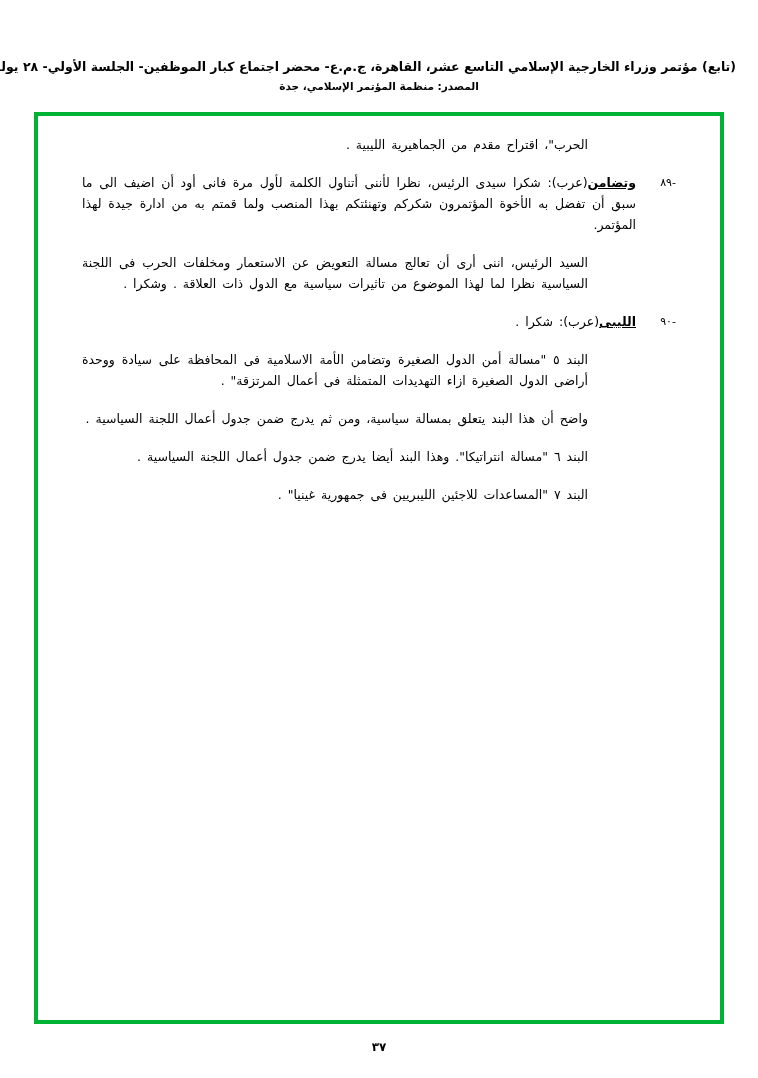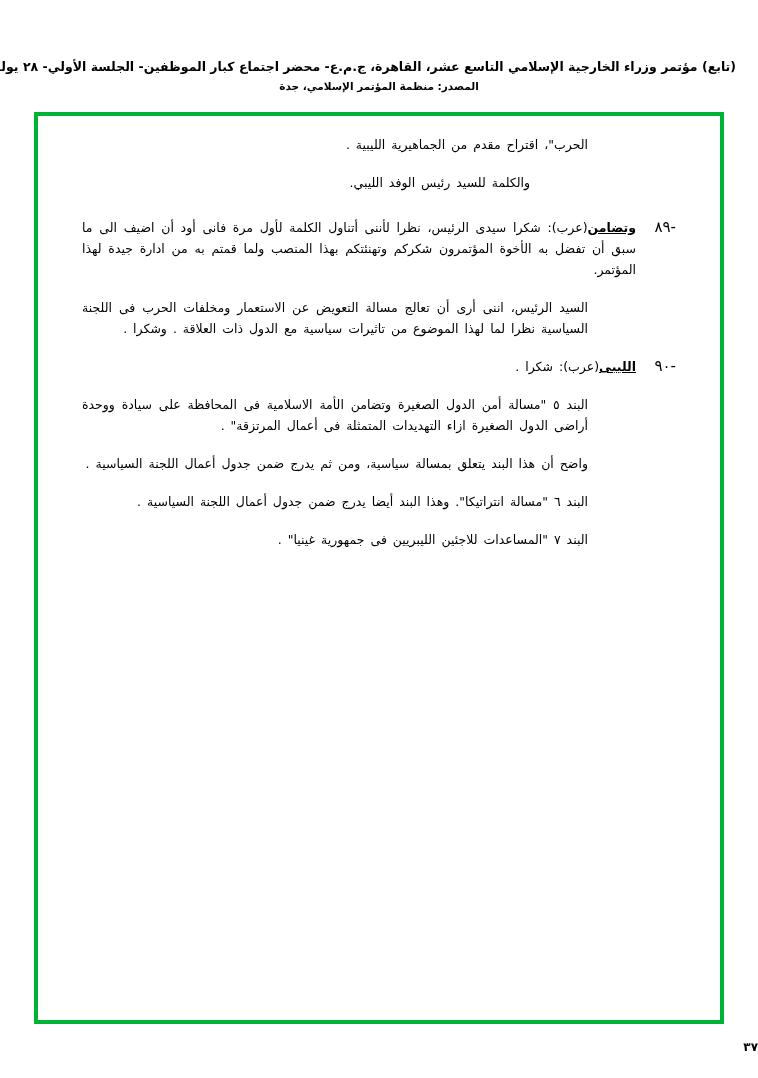--- a/index.html
+++ b/index.html
@@ -77,21 +77,21 @@
   .para.center-ish {
     text-align: center;
   }
   .speaker-row {
     display: flex;
     flex-direction: row;
     align-items: flex-start;
     margin-bottom: 17px;
   }
   .speaker-num {
-    font-size: 15px;
+    font-size: 11px;
     line-height: 21px;
     width: 40px;
     flex: 0 0 40px;
     text-align: right;
     letter-spacing: 0.5px;
     padding-top: 0px;
   }
   .speaker-body {
     flex: 1 1 auto;
     font-size: 12.5px;
@@ -105,21 +105,21 @@
     text-decoration: underline;
   }
   .big-gap {
     margin-bottom: 24px;
   }
   .page-number {
     position: absolute;
     top: 1040px;
     left: 0;
     width: 758px;
-    text-align: right;
+    text-align: center;
     font-size: 12px;
     font-weight: bold;
     letter-spacing: 1px;
   }
   .topbar {
     position: absolute;
     top: 0;
     left: 0;
     width: 758px;
     height: 10px;
@@ -136,21 +136,20 @@
   <div class="header-block">
     <div class="header-line1">(تابع) مؤتمر وزراء الخارجية الإسلامي التاسع عشر، القاهرة، ج.م.ع- محضر اجتماع كبار الموظفين- الجلسة الأولي- ٢٨ يوليه ١٩٩٠</div>
     <div class="header-line2">المصدر: منظمة المؤتمر الإسلامي، جدة</div>
   </div>
 
   <div class="frame">
     <div class="content">
 
       <div class="para indent-r">الحرب"، اقتراح مقدم من الجماهيرية الليبية .</div>
 
-      <div class="para indent-r2 big-gap">والكلمة للسيد رئيس الوفد الليبي.</div>
 
       <div class="speaker-row">
         <div class="speaker-num">-٨٩</div>
         <div class="speaker-body">
           <span class="speaker-name">وتضامن</span><span>(عرب)</span><span>: شكرا سيدى الرئيس، نظرا لأننى أتناول الكلمة لأول مرة فانى أود أن اضيف الى ما سبق أن تفضل به الأخوة المؤتمرون شكركم وتهنئتكم بهذا المنصب ولما قمتم به من ادارة جيدة لهذا المؤتمر.</span>
         </div>
       </div>
 
       <div class="para indent-r">السيد الرئيس، اننى أرى أن تعالج مسالة التعويض عن الاستعمار ومخلفات الحرب فى اللجنة السياسية نظرا لما لهذا الموضوع من تاثيرات سياسية مع الدول ذات العلاقة . وشكرا .</div>
 

